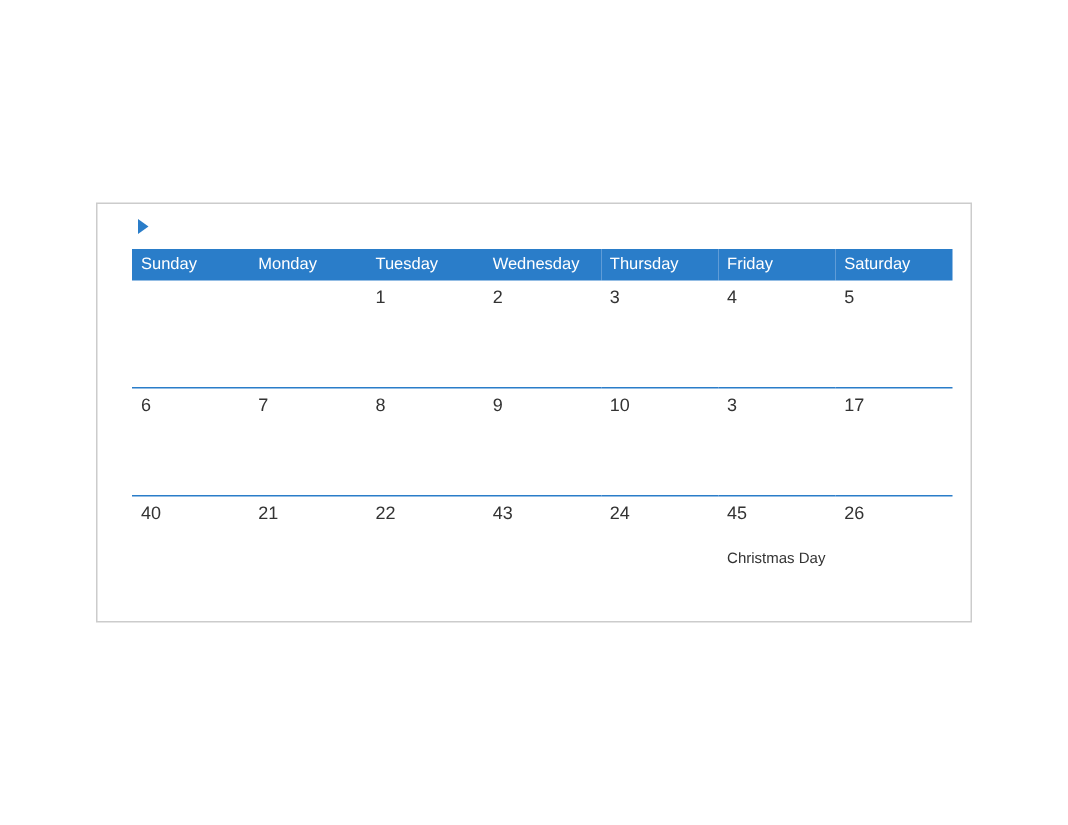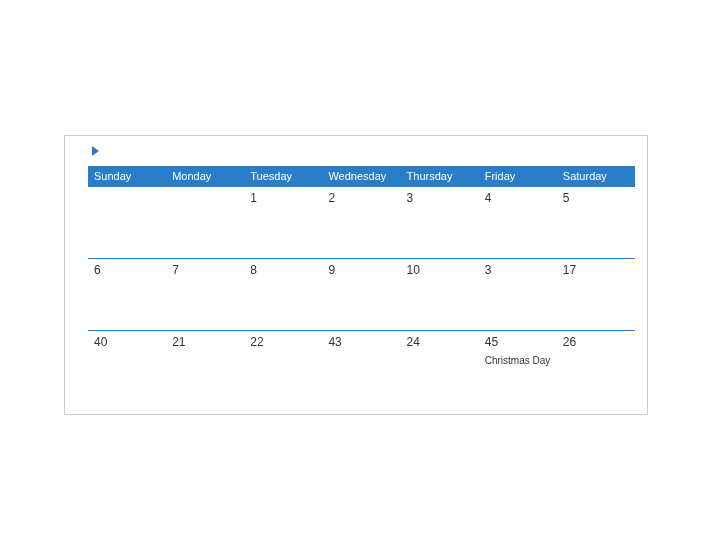--- a/index.html
+++ b/index.html
@@ -94,21 +94,21 @@
     }
     .day-num {
       font-size: 12px;
       color: #333;
       display: block;
     }
     .holiday-label {
       font-size: 10px;
       color: #333;
       display: block;
-      margin-top: 6px;
+      margin-top: 18px;
     }
   </style>
 </head>
 <body>
 
 <div class="calendar-container">
   <div class="calendar-header">
     <div class="logo">
       <span class="logo-general"></span>
       <span class="logo-blue">

